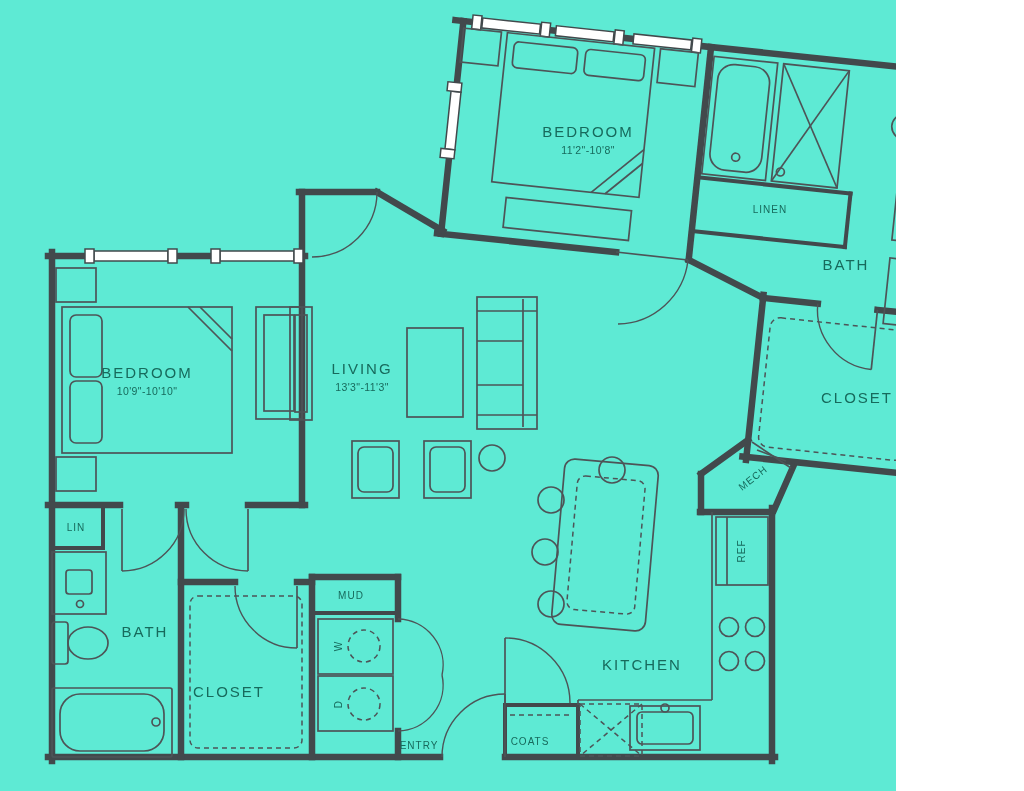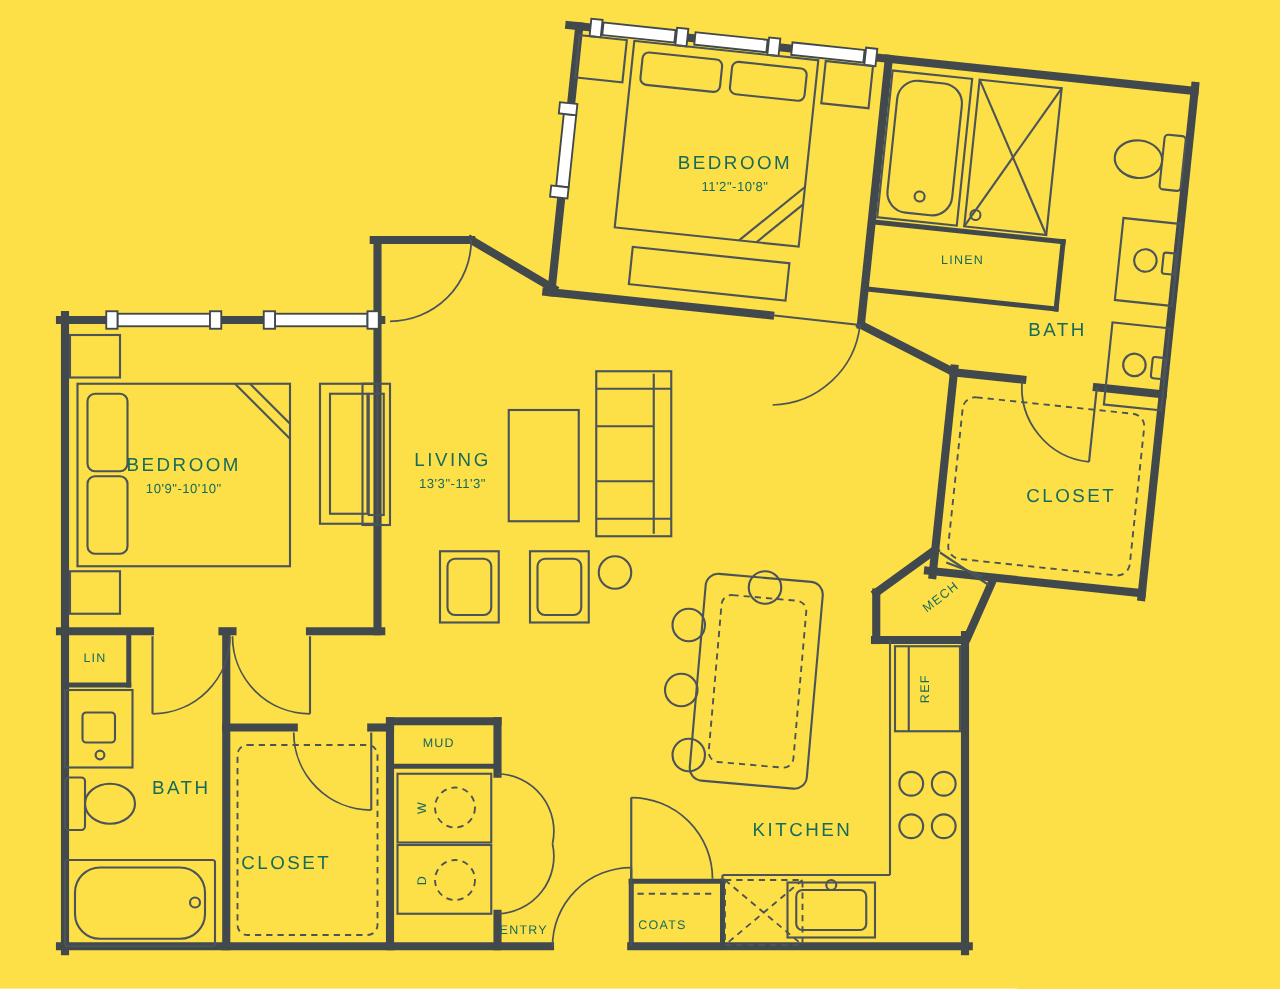--- a/index.html
+++ b/index.html
@@ -1,16 +1,16 @@
 <!DOCTYPE html>
 <html><head>
 <meta charset="utf-8">
 <style>
   html,body{margin:0;padding:0;background:#ffffff;}
-  .stage{position:relative;width:1024px;height:791px;background:#fde047;overflow:hidden;}
+  .stage{position:relative;width:896px;height:791px;background:#5eead4;overflow:hidden;}
   svg{display:block;}
   .wall{stroke:#42494c;stroke-width:6.5;fill:none;stroke-linecap:square;}
   .wallm{stroke:#42494c;stroke-width:4;fill:none;stroke-linecap:square;}
   .thin{stroke:#4d5457;stroke-width:1.7;fill:none;}
   .dash{stroke:#4d5457;stroke-width:1.5;fill:none;stroke-dasharray:5 4;}
   .arc{stroke:#4d5457;stroke-width:1.4;fill:none;}
   .win{fill:#ffffff;stroke:#42494c;stroke-width:1.5;}
   text{font-family:"Liberation Sans",sans-serif;fill:#176a5c;dominant-baseline:central;}
   .lbl{font-size:15px;letter-spacing:2px;font-weight:400;}
   .lbl-s{font-size:10px;letter-spacing:1px;font-weight:400;}

